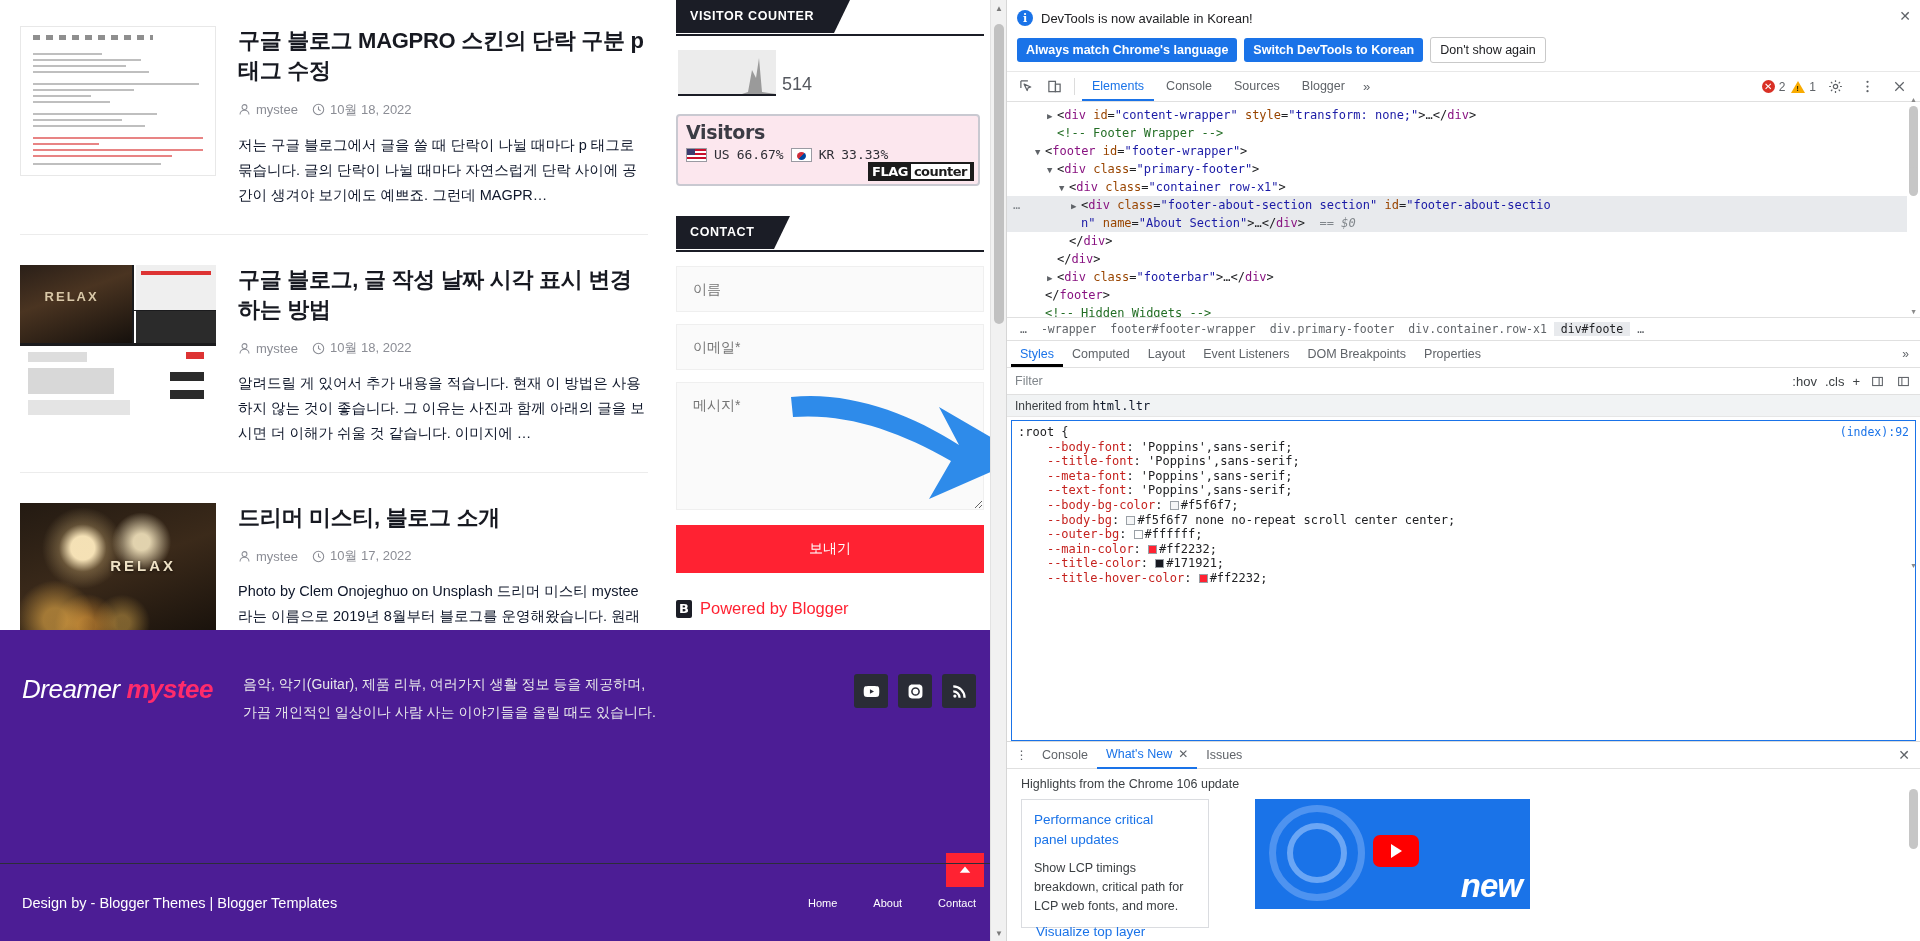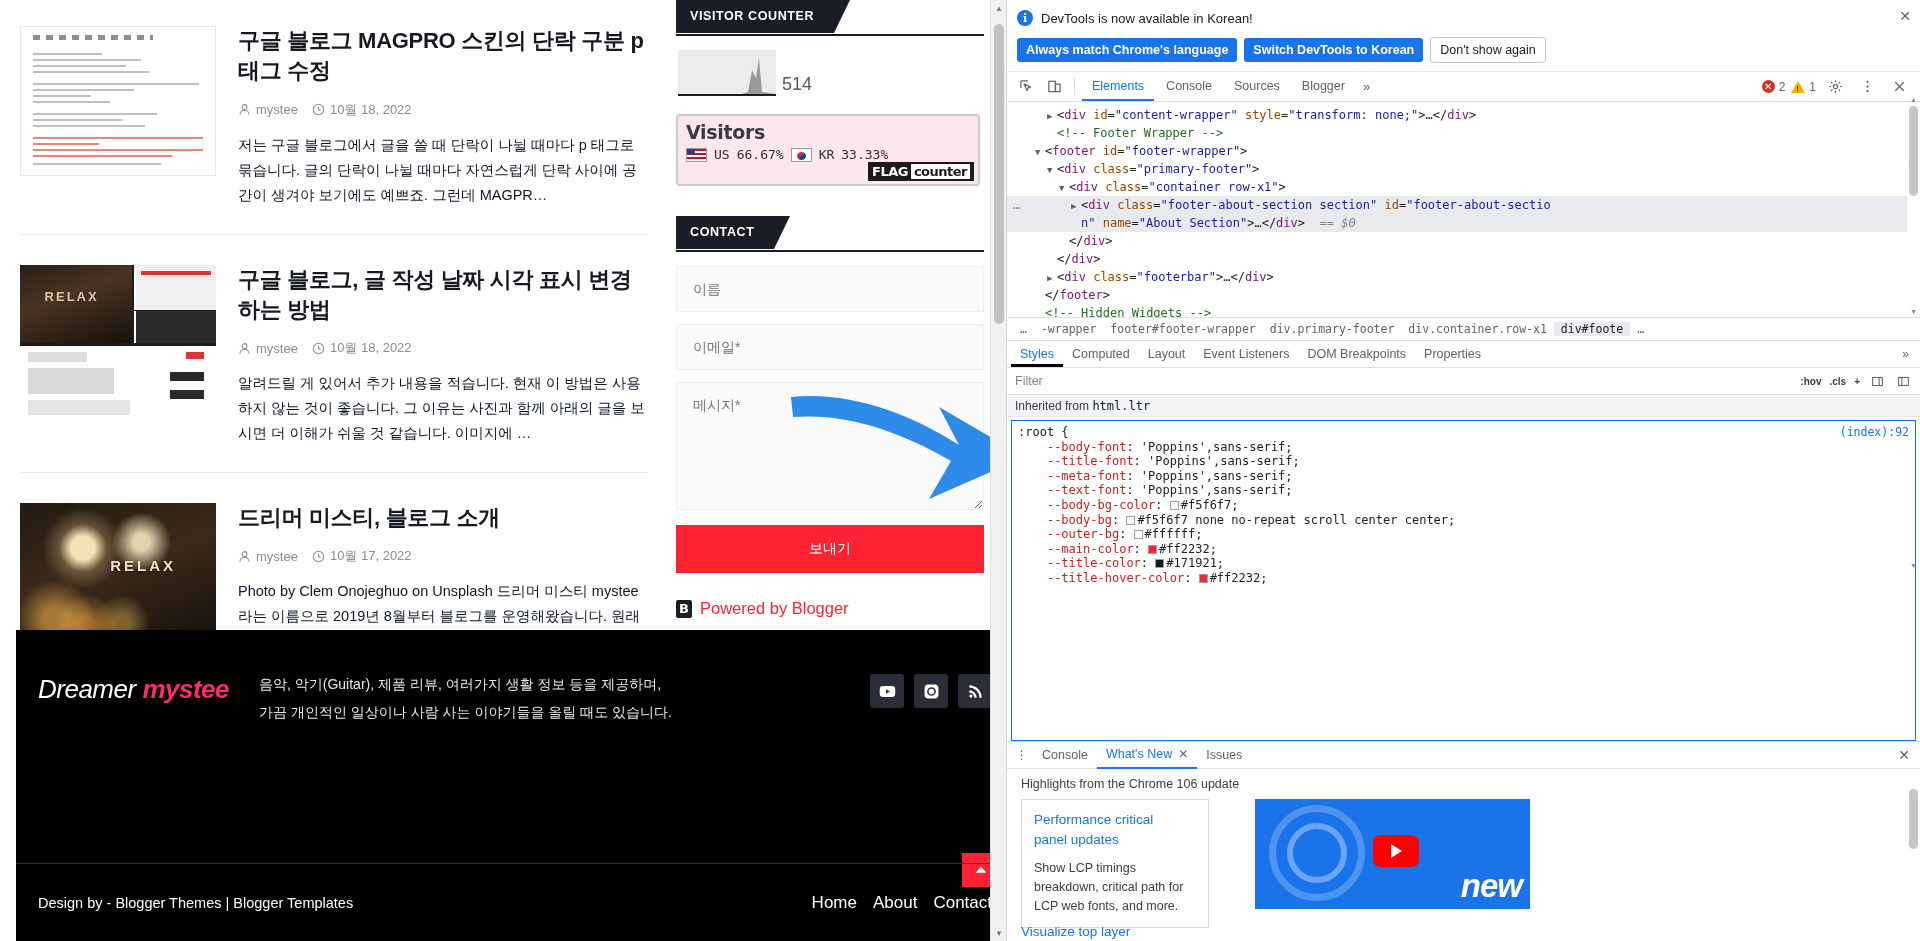--- a/index.html
+++ b/index.html
@@ -129,35 +129,35 @@
     width: 308px; background: #ff2232; color: #fff; border: none;
     padding: 15px 0; font-size: 14px; cursor: pointer; font-family:"Liberation Sans",sans-serif;
   }
   .blogger-row { display:flex; align-items:center; gap: 8px; margin-top: 26px; }
   .b-ico { width:16px; height:18px; background:#1b1d26; color:#fff; font-weight:bold; font-size:13px;
            display:flex; align-items:center; justify-content:center; border-radius:2px; font-family:"DejaVu Sans",sans-serif;}
   .blogger-txt { color:#ff2232; font-size:16.5px; }
   .copy-txt { color:#9a9ca3; font-size:13.5px; line-height:1.95; margin-top:10px; width: 300px; }
 
   
-  .site-footer { position:absolute; left:16px; top:630px; width:1006px; height:311px; background:#000000; color:#fff; }
+  .site-footer { position:absolute; left:0; top:630px; width:1006px; height:311px; background:#4c1d95; color:#fff; }
   .footer-top { display:flex; align-items:flex-start; padding: 36px 30px 0 22px; gap: 30px; }
   .brand { font-size: 26px; letter-spacing:-.5px; padding-top: 8px; }
   .brand .b1 { color:#ffffff; font-style:italic; }
   .brand .b2 { color:#ff2b6b; font-weight:bold; font-style:italic; }
   .footer-desc { font-size: 14px; line-height: 2; color: #e7e7ea; flex: 1 1 auto; padding-top: 4px; }
   .socials { display:flex; gap: 10px; padding-top: 8px; }
   .soc { width: 34px; height:34px; background:#2a2c36; border-radius:3px; display:flex;
          align-items:center; justify-content:center; color:#fff; }
   .soc svg { width:17px; height:17px; fill:#fff; }
   .footer-bar { position:absolute; left:0; bottom:0; width:100%; height:78px; border-top:1px solid #2c2e38;
                 display:flex; align-items:center; justify-content:space-between; padding: 0 30px 0 22px; }
   .fb-left { font-size:14.5px; color:#fff; }
   .fb-left a { color:#fff; text-decoration:none; }
-  .fb-nav { display:flex; gap: 16px; font-size:17px; }
+  .fb-nav { display:flex; gap: 36px; font-size:11px; }
   .fb-nav a { color:#fff; text-decoration:none; }
   .totop { position:absolute; right:22px; bottom:54px; width:38px; height:34px; background:#ff2232;
            display:flex; align-items:center; justify-content:center; }
   .totop svg { width:14px; height:14px; fill:#fff; }
 
   
   .arrow { position:absolute; left:789px; top:383px; width:236px; height:122px; pointer-events:none; }
 
   
   .page-scroll { position:absolute; right:0; top:0; width:16px; height:941px; background:#f1f1f1; border-left:1px solid #e2e2e2;}
@@ -220,21 +220,21 @@
   .crumb.sel { background:#e8eaed; color:#202124; }
 
   .dt-styles-tabs { height: 27px; display:flex; align-items:center; border-bottom:1px solid #e0e0e0; padding: 0 4px; }
   .st-tab { padding: 0 9px; height: 26px; line-height:26px; font-size:12.5px; color:#5f6368; cursor:pointer; }
   .st-tab.active { color:#1a73e8; border-bottom:3px solid #000000; }
   .st-more { margin-left:auto; color:#5f6368; padding: 0 7px; cursor:pointer; }
 
   .dt-filterbar { height: 27px; display:flex; align-items:center; border-bottom:1px solid #e0e0e0;
                   padding: 0 8px; gap: 8px; }
   .dt-filterbar .fi { flex:1 1 auto; color:#80868b; font-size:12.5px; }
-  .fb-link { color:#3c4043; font-size:10px; cursor:pointer;font-weight:bold; }
+  .fb-link { color:#3c4043; font-size:13px; cursor:pointer; }
   .fb-ic { width:18px; height:16px; display:flex; align-items:center; justify-content:center; cursor:pointer;}
   .fb-ic svg { width:13px; height:13px; stroke:#5f6368; fill:none; stroke-width:1.3;}
 
   .dt-inherited { height: 22px; line-height:22px; font-size: 12px; padding-left: 8px;
                   background:#f1f3f4; border-bottom:1px solid #e6e6e6; color:#3c4043;}
   .dt-inherited .m { font-family:"DejaVu Sans Mono",monospace; color:#0f172a; }
   .dt-cssbox { flex:1 1 auto; overflow:hidden; position:relative;
                font-family:"DejaVu Sans Mono",monospace; font-size:12px; line-height:14.6px;
                padding: 4px 0 0 6px; border:1px solid #1a73e8; margin: 3px 4px 0 4px; }
   .cline { white-space:pre; height: 14.6px; }
@@ -262,21 +262,21 @@
   .wn-video { width: 275px; height: 110px; background:#1a73e8; position:relative; overflow:hidden; }
   .wn-video .ring { position:absolute; left:14px; top:6px; width:96px; height:96px; border-radius:50%;
                     border:7px solid #4e93f0; }
   .wn-video .ring2 { position:absolute; left:32px; top:24px; width:60px; height:60px; border-radius:50%;
                     border:6px solid #6aa6f5; }
   .wn-video .yt { position:absolute; left:118px; top:36px; width:46px; height:32px; background:#ff0000;
                   border-radius:7px; display:flex; align-items:center; justify-content:center;}
   .wn-video .yt:after{content:"";border-style:solid;border-width:7px 0 7px 11px;border-color:transparent transparent transparent #fff;}
   .wn-video .newtxt { position:absolute; right:8px; bottom:4px; color:#fff; font-size:33px; font-weight:bold;
                       font-style:italic; letter-spacing:-1px; }
-  .wn-bottom { position:absolute; left:14px; bottom:2px; color:#1a73e8; font-size:13.5px; }
+  .wn-bottom { position:absolute; left:29px; bottom:2px; color:#1a73e8; font-size:13.5px; }
   .wn-scroll { position:absolute; right:0; top:0; width:13px; height:100%; background:#fff;}
   .wn-scroll .th { position:absolute; left:2px; top:20px; width:9px; height:60px; background:#c6c6c6; border-radius:5px;}
 
   .dt-outer-scroll { position:absolute; right:0; top:96px; width:13px; height:480px; }
   .dt-outer-scroll .th { position:absolute; left:2px; top:10px; width:9px; height:62px; background:#c6c6c6; border-radius:5px;}
   .dt-outer-scroll .ar { position:absolute; left:0; width:13px; height:14px; color:#8a8a8a; font-size:7px; text-align:center;}
 </style>
 </head>
 <body>
 

